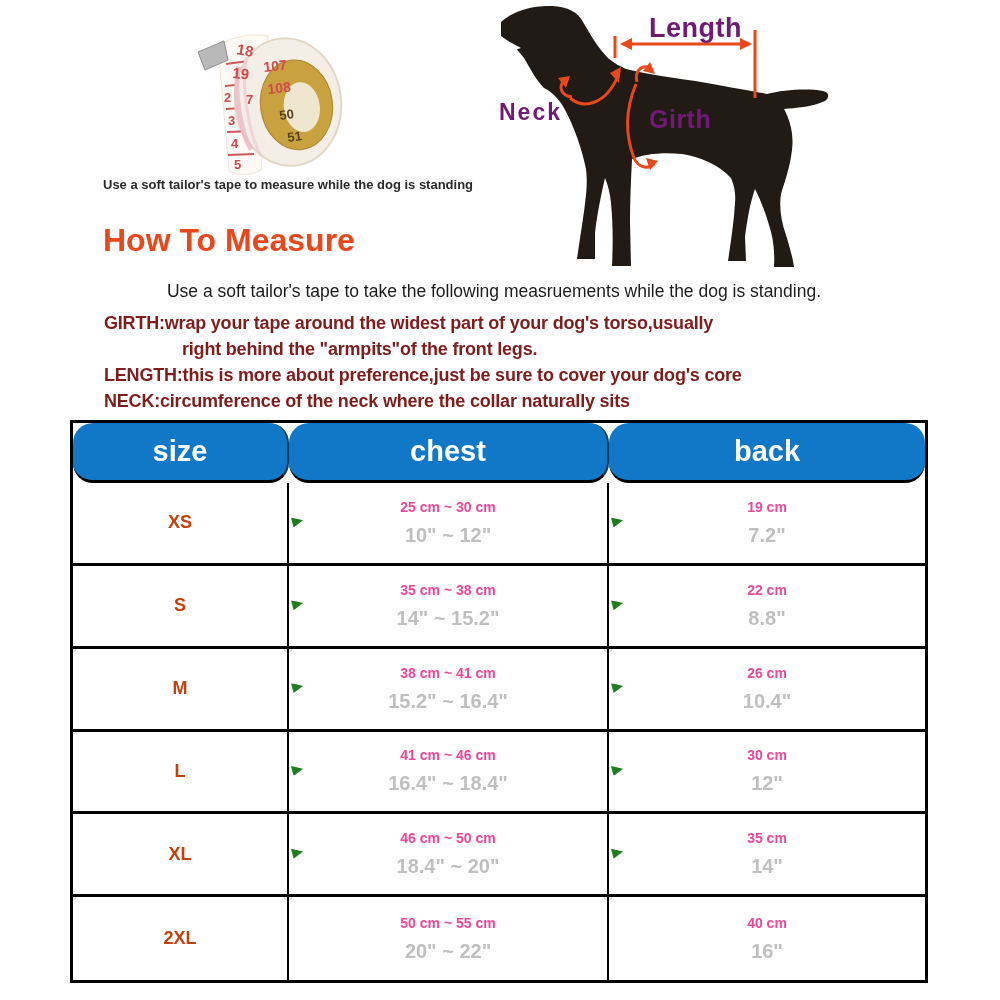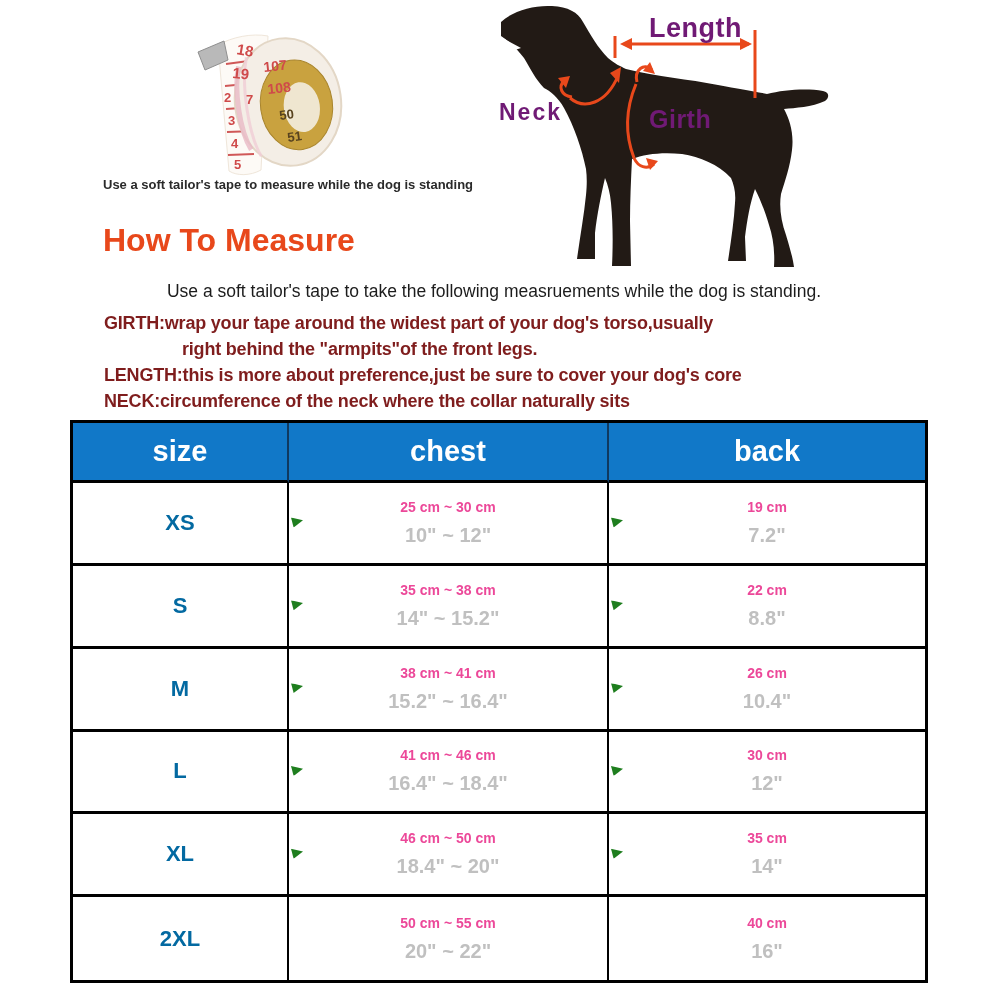--- a/index.html
+++ b/index.html
@@ -40,31 +40,31 @@
   
   #size-table {
     position:absolute; left:70px; top:420px; width:858px; height:563px;
     box-sizing:border-box; border:3px solid #000; background:#fff;
     display:grid; grid-template-columns:216px 320px 1fr;
     grid-template-rows:60px repeat(6, 1fr);
   }
   .th {
     background:#1178c8; color:#fff; font-weight:bold; font-size:29px;
     display:flex; align-items:center; justify-content:center;
-    border-bottom:3px solid #000; border-right:2px solid #10395f;
+    border-bottom:3px solid #000; border-right:2px solid #10395f;border-radius:20px;
   }
   .th.last-col { border-right:none; }
   .td {
     position:relative; display:flex; flex-direction:column;
     align-items:center; justify-content:center;
     border-right:2px solid #000; border-bottom:3px solid #000;
   }
   .td.last-col { border-right:none; }
   .last-row .td { border-bottom:none; }
-  .size-val { font-size:22px; font-weight:bold; color:#0369a1; }
+  .size-val { font-size:18px; font-weight:bold; color:#c2410c; }
   .cm   { font-size:14px; font-weight:bold; color:#ec4899; }
   .inch { font-size:20px; font-weight:bold; color:#c0c0c0; margin-top:9px; }
   .row { display:contents; }
   .marker {
     position:absolute; left:2px; top:50%; transform:translateY(-55%);
     width:12px; height:10px; background:#1e7e1e;
     clip-path:polygon(0 0, 100% 28%, 22% 100%);
   }
 </style>
 </head>

